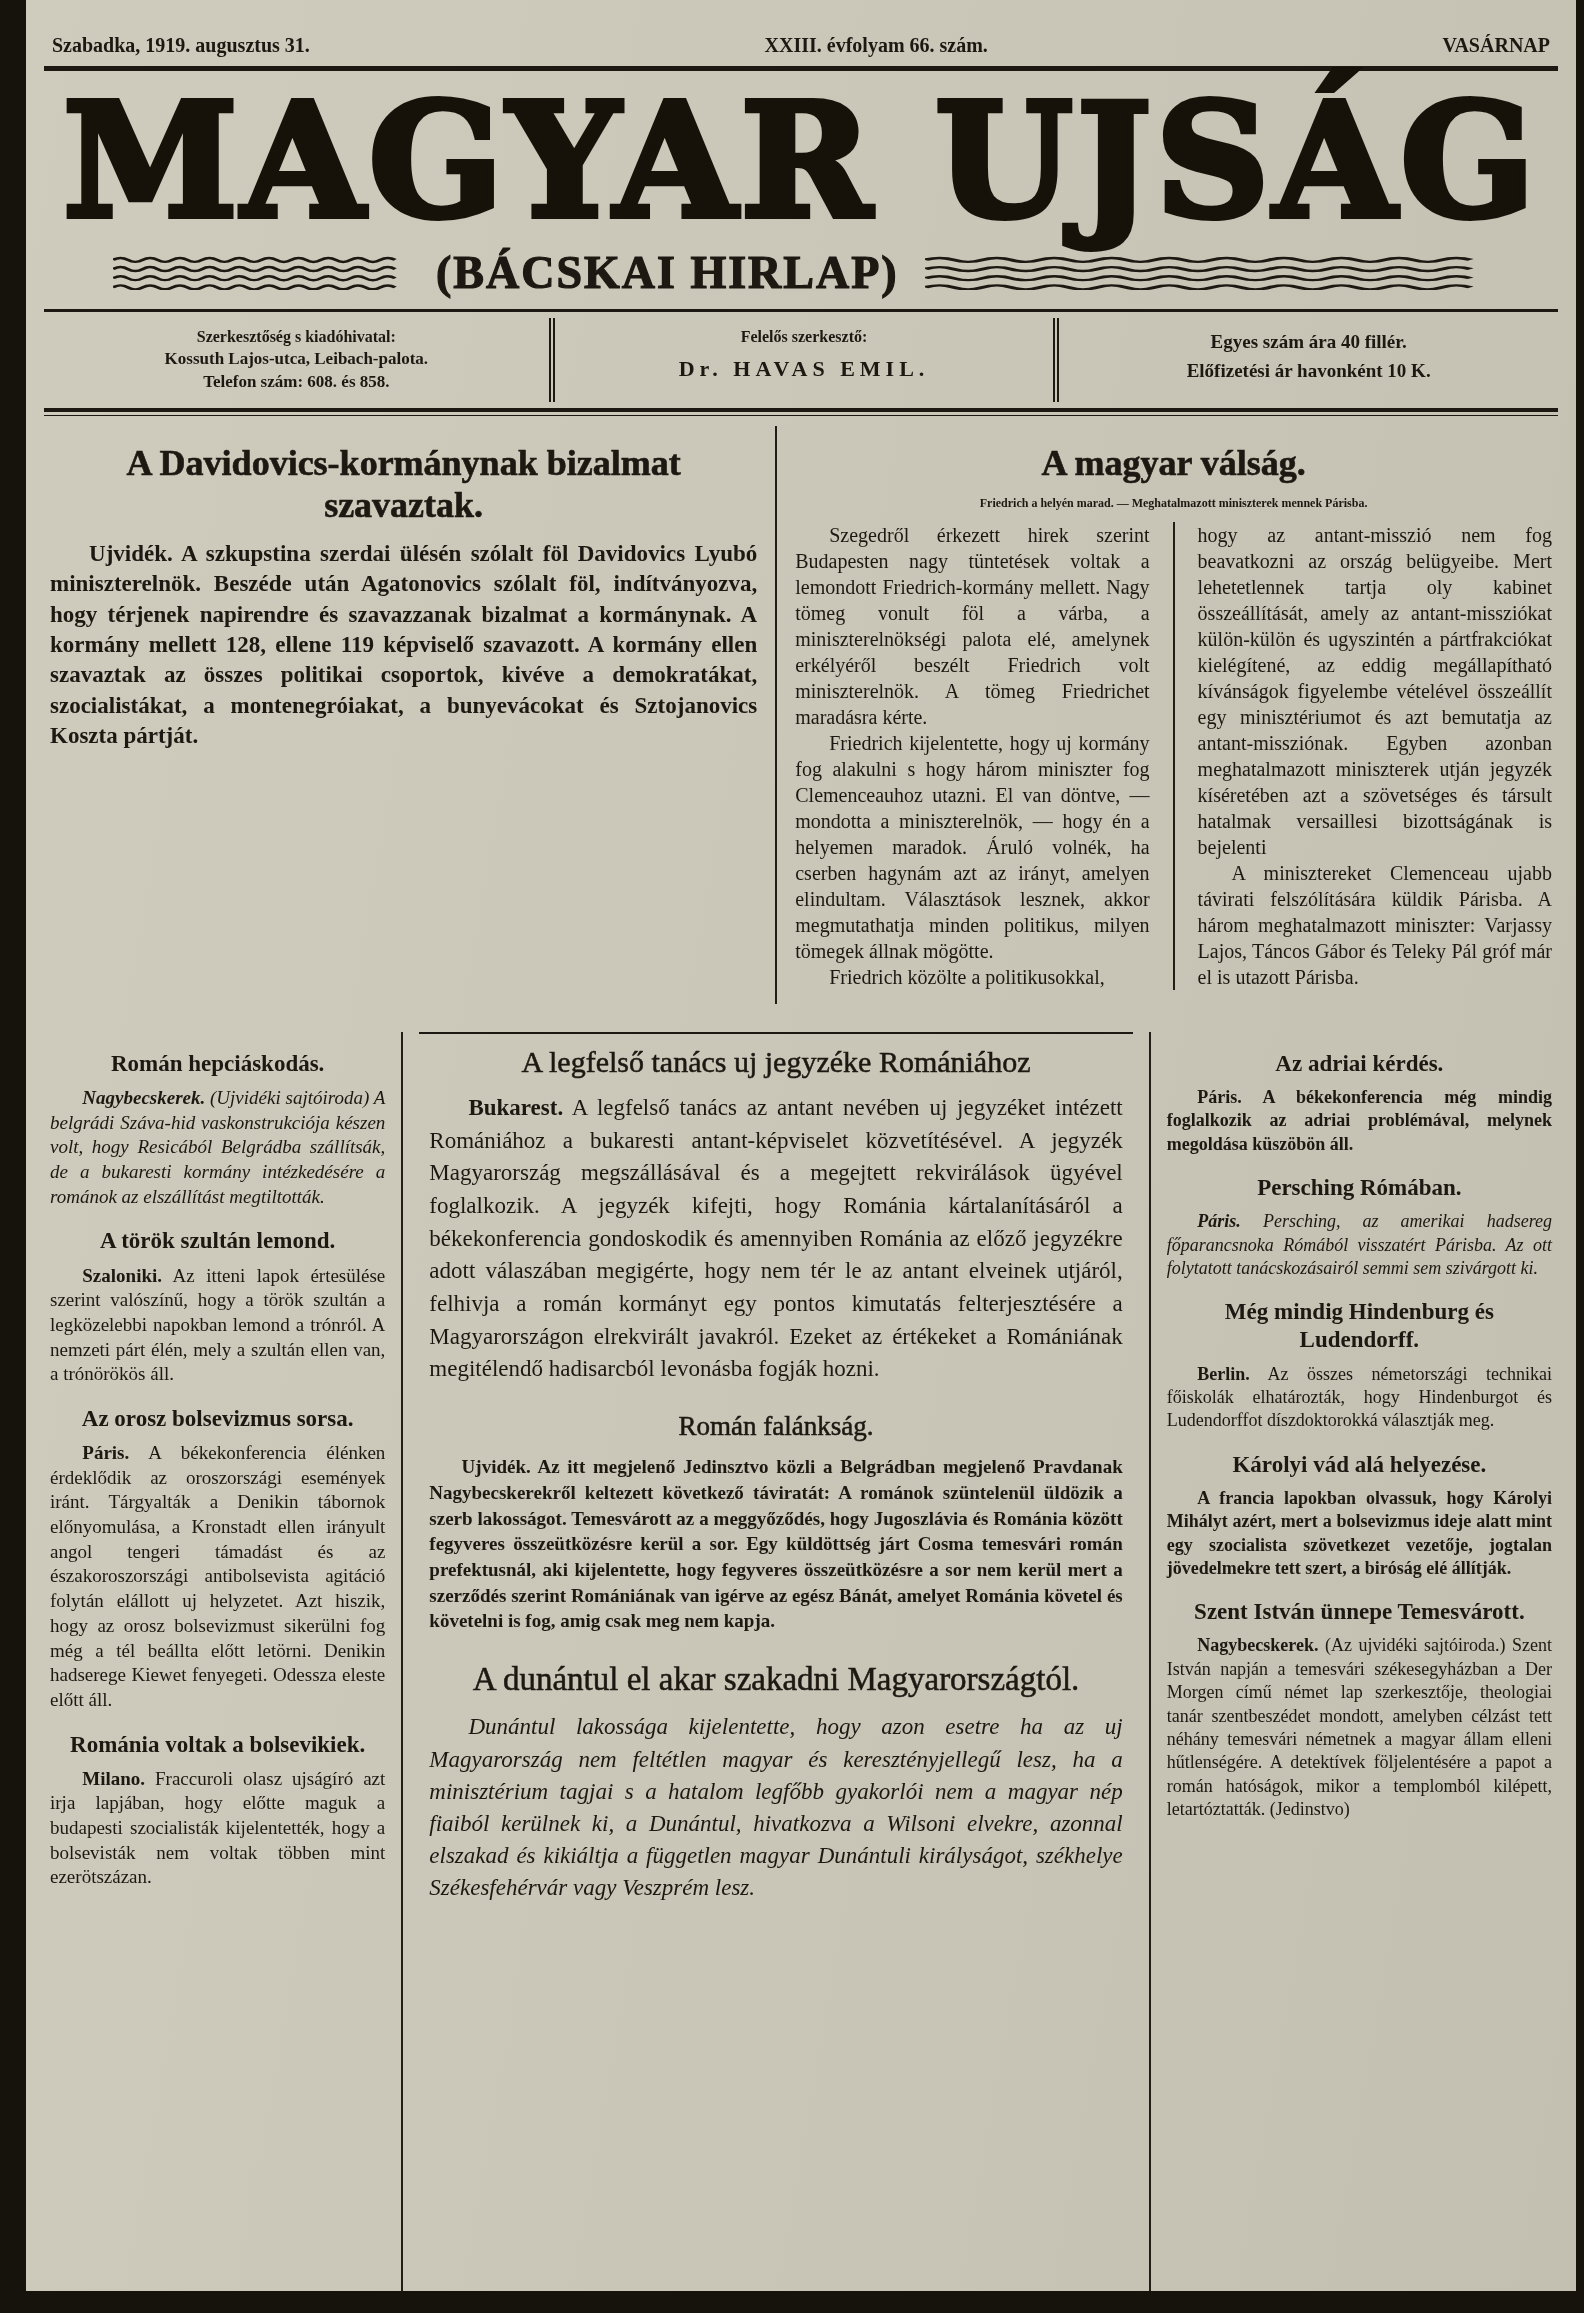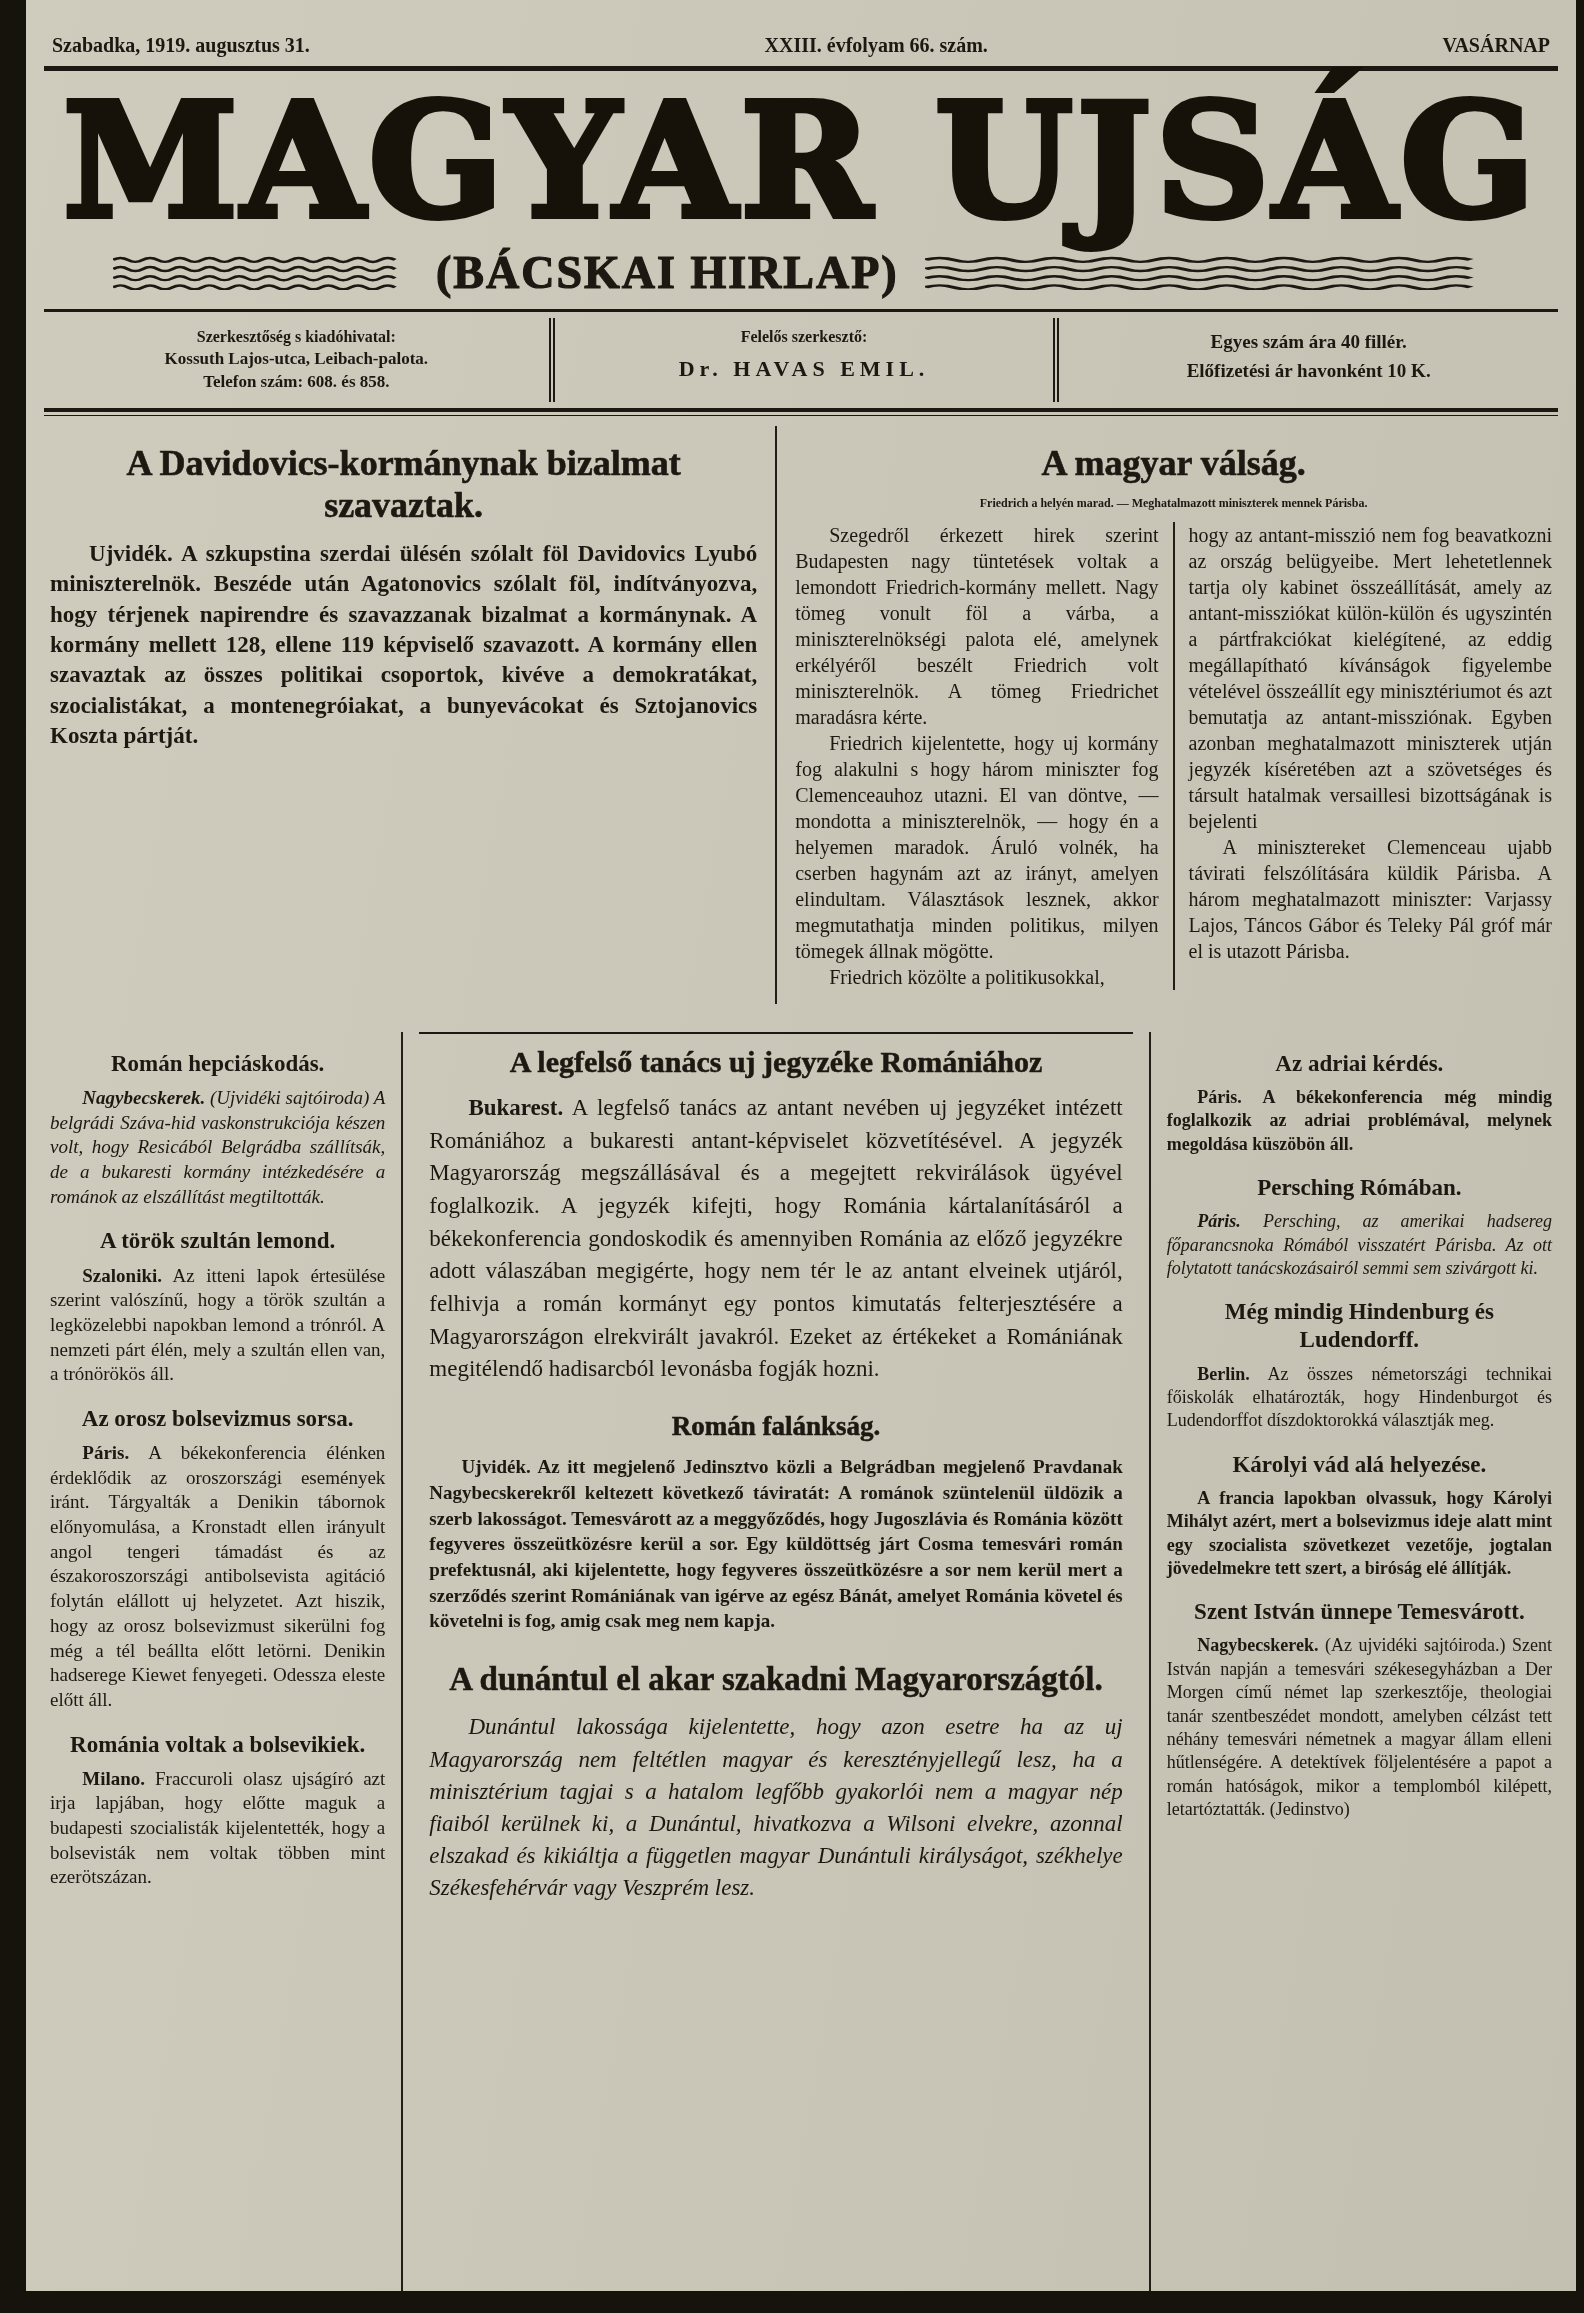--- a/index.html
+++ b/index.html
@@ -81,21 +81,21 @@
     column-gap: 16px; margin-top: 28px; min-height: 1346px;
   }
   .vrule { background: #241d15; width: 2px; }
   
   .h-xl {
     font-size: 36px; font-weight: bold; text-align: center;
     line-height: 1.18; margin: 16px 10px 12px 10px;
     -webkit-text-stroke: 0.6px #1e1812;
   }
   .h-lg {
-    font-size: 30px; font-weight: bold; text-align: center;
+    font-size: 30px; font-weight: normal; text-align: center;
     line-height: 1.2; margin: 6px 10px 12px 10px;
     -webkit-text-stroke: 0.5px #1e1812;
   }
   .h-md {
     font-size: 23px; font-weight: bold; text-align: center;
     line-height: 1.22; margin: 18px 6px 8px 6px;
   }
   .deck {
     font-size: 12px; font-weight: bold; text-align: center;
     line-height: 1.3; margin: 0 30px 10px 30px;
@@ -103,21 +103,21 @@
   .par {
     margin: 0; text-indent: 1.7em; text-align: justify;
     line-height: 1.3;
   }
   .lead { font-weight: bold; }
   .bold-body .par { font-weight: bold; }
   .italic-body .par { font-style: italic; }
   
   .art-davidovics .par { font-size: 23px; line-height: 1.32; }
   .valsag-cols {
-    display: grid; grid-template-columns: 1fr 2px 1fr; column-gap: 14px;
+    display: grid; grid-template-columns: 1fr 2px 1fr; column-gap: 23px;
   }
   .valsag-cols .par { font-size: 20px; }
   
   .col-narrow .par { font-size: 19px; }
   .col-narrow-r .par { font-size: 18px; }
   .col-mid { border-top: 2px solid #1e1812; padding: 4px 10px 0 10px; }
   .art-jegyzek .par { font-size: 23px; line-height: 1.42; }
   .art-falanksag .par { font-size: 19px; line-height: 1.35; }
   .art-dunantul .par { font-size: 23px; line-height: 1.4; }
   .h-dunantul { font-size: 33px; margin-top: 26px; }

